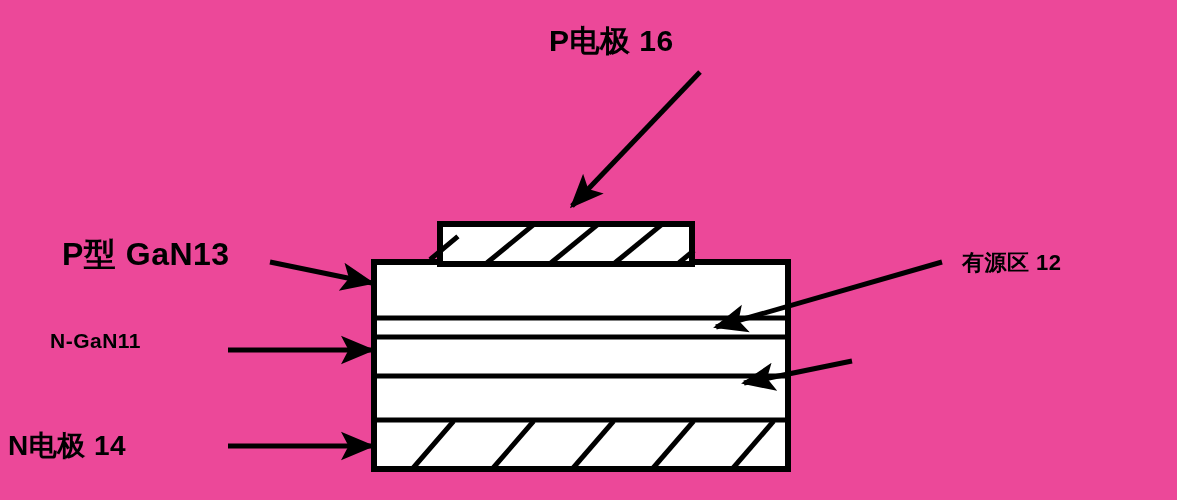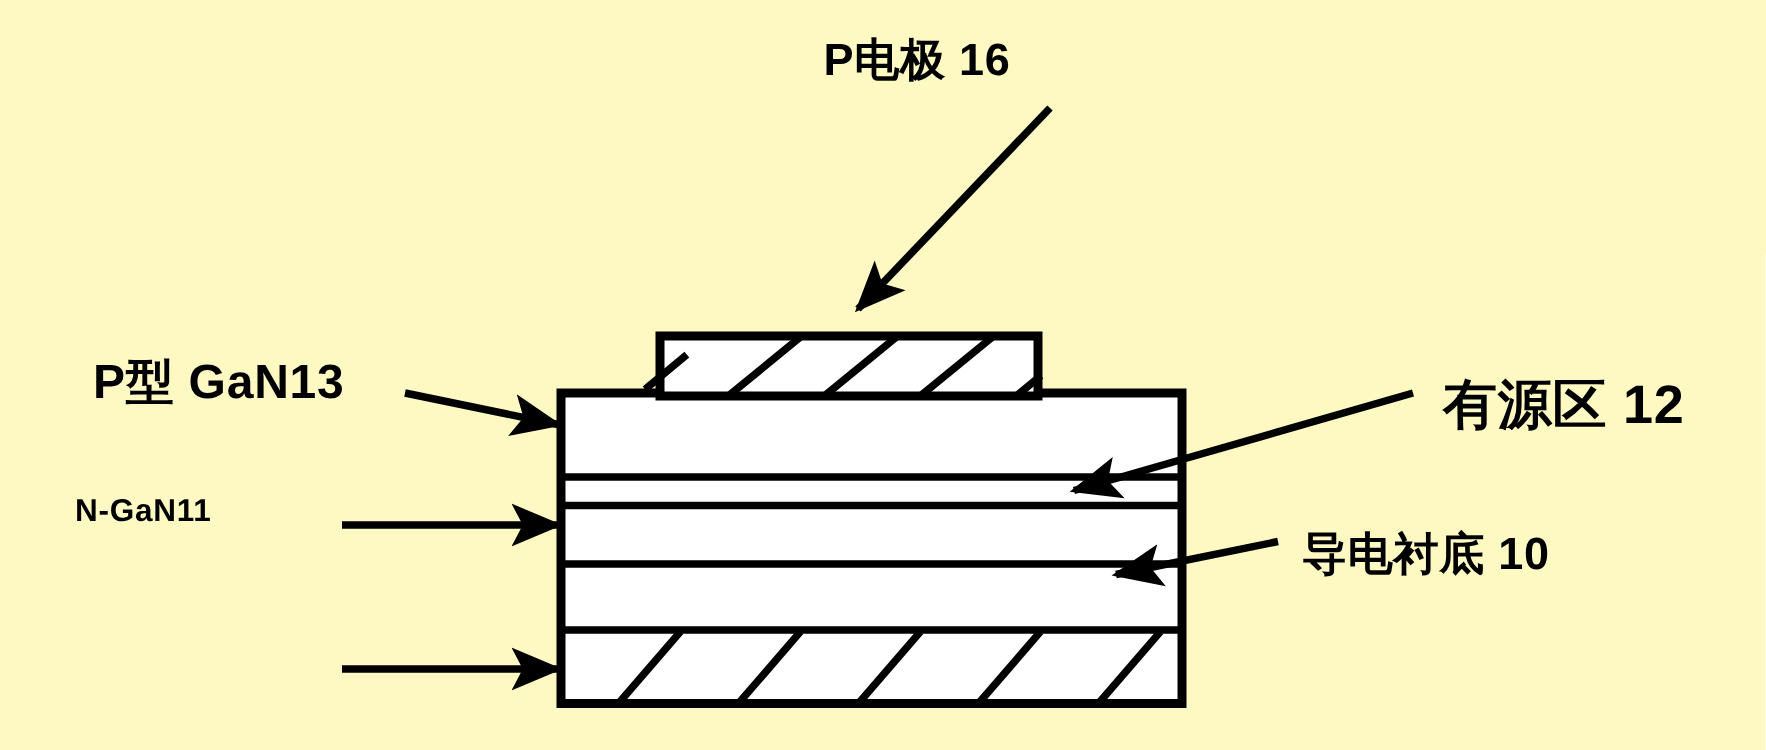--- a/index.html
+++ b/index.html
@@ -7,21 +7,21 @@
     padding: 0;
     background: #ffffff;
   }
   body {
     font-family: "Liberation Sans", "DejaVu Sans", sans-serif;
   }
   #figure-root {
     position: relative;
     width: 1177px;
     height: 500px;
-    background: #fef9c3;
+    background: #ec4899;
     overflow: hidden;
   }
   #figure-svg {
     position: absolute;
     left: 0;
     top: 0;
     width: 1177px;
     height: 500px;
   }
   .fig-label {
@@ -29,21 +29,21 @@
     color: #000000;
     font-weight: bold;
     white-space: nowrap;
     letter-spacing: 0.5px;
     line-height: 1;
   }
   .lbl-p-electrode   { left: 549px; top: 26px;  font-size: 30px; }
   .lbl-p-gan         { left: 62px;  top: 238px; font-size: 32px; }
   .lbl-n-gan         { left: 50px;  top: 330px; font-size: 21px; }
   .lbl-n-electrode   { left: 8px;   top: 432px; font-size: 28px; }
-  .lbl-active-region { left: 962px; top: 252px; font-size: 36px; text-align: center; }
+  .lbl-active-region { left: 962px; top: 252px; font-size: 22px; text-align: center; }
   .lbl-substrate     { left: 868px; top: 355px; font-size: 30px; }
 </style>
 </head>
 <body>
 
 <div id="figure-root">
 
   <svg id="figure-svg" viewBox="0 0 1177 500">
     <defs>
       <marker id="arrowheadSolid" markerWidth="7" markerHeight="7" refX="6.2" refY="3.1" orient="auto" markerUnits="strokeWidth">
@@ -90,18 +90,18 @@
       <line x1="852" y1="361" x2="744" y2="383" marker-end="url(#arrowheadSolid)"></line>
     </g>
   </svg>
 
   <div class="fig-label lbl-p-electrode">P电极 16</div>
 
   <div class="fig-label lbl-p-gan">P型 GaN13</div>
 
   <div class="fig-label lbl-n-gan">N-GaN11</div>
 
+  <div class="fig-label lbl-n-electrode">N电极 14</div>
 
   <div class="fig-label lbl-active-region">有源区 12</div>
 
-  <div class="fig-label lbl-substrate">导电衬底 10</div>
 
 </div>
 
 </body></html>

